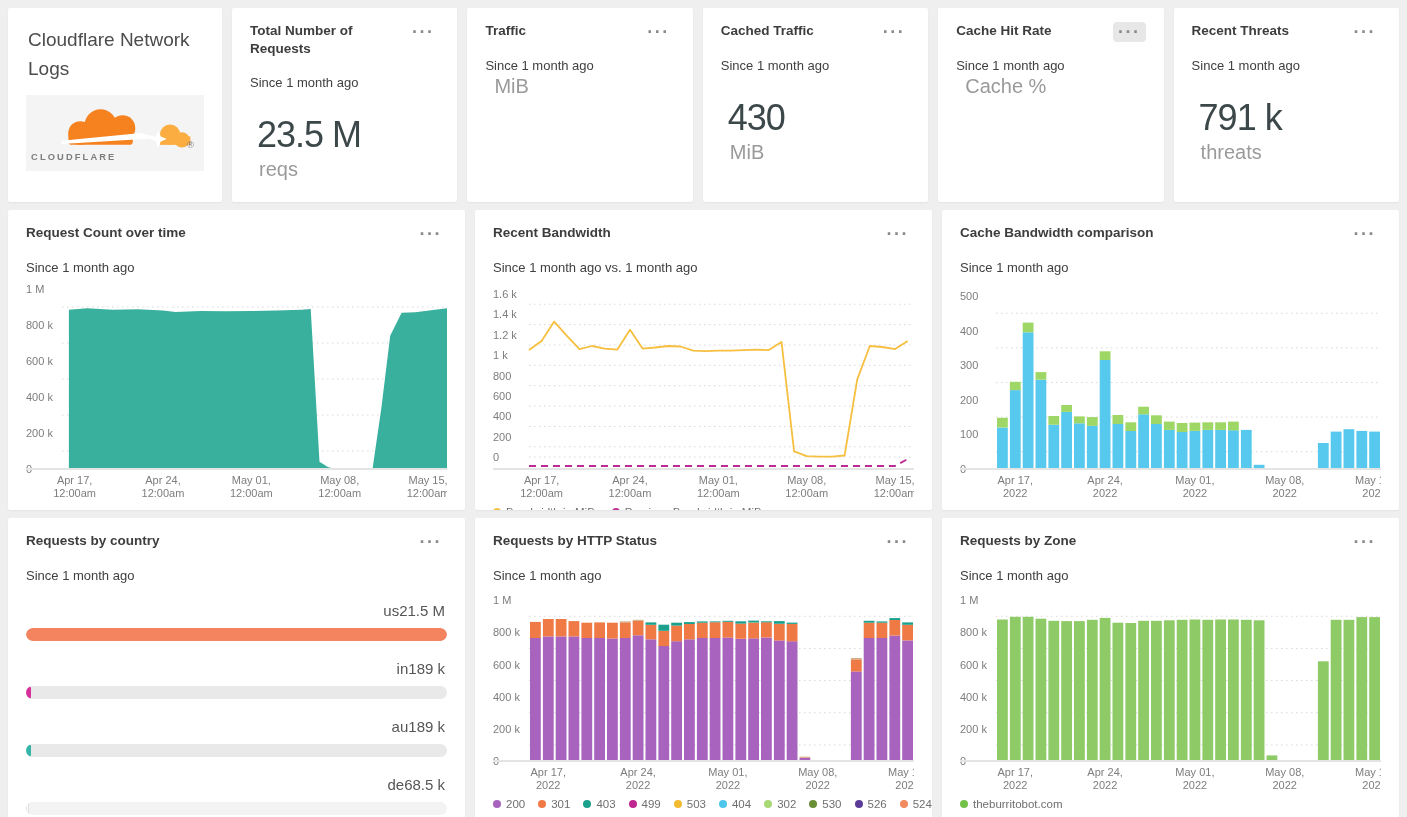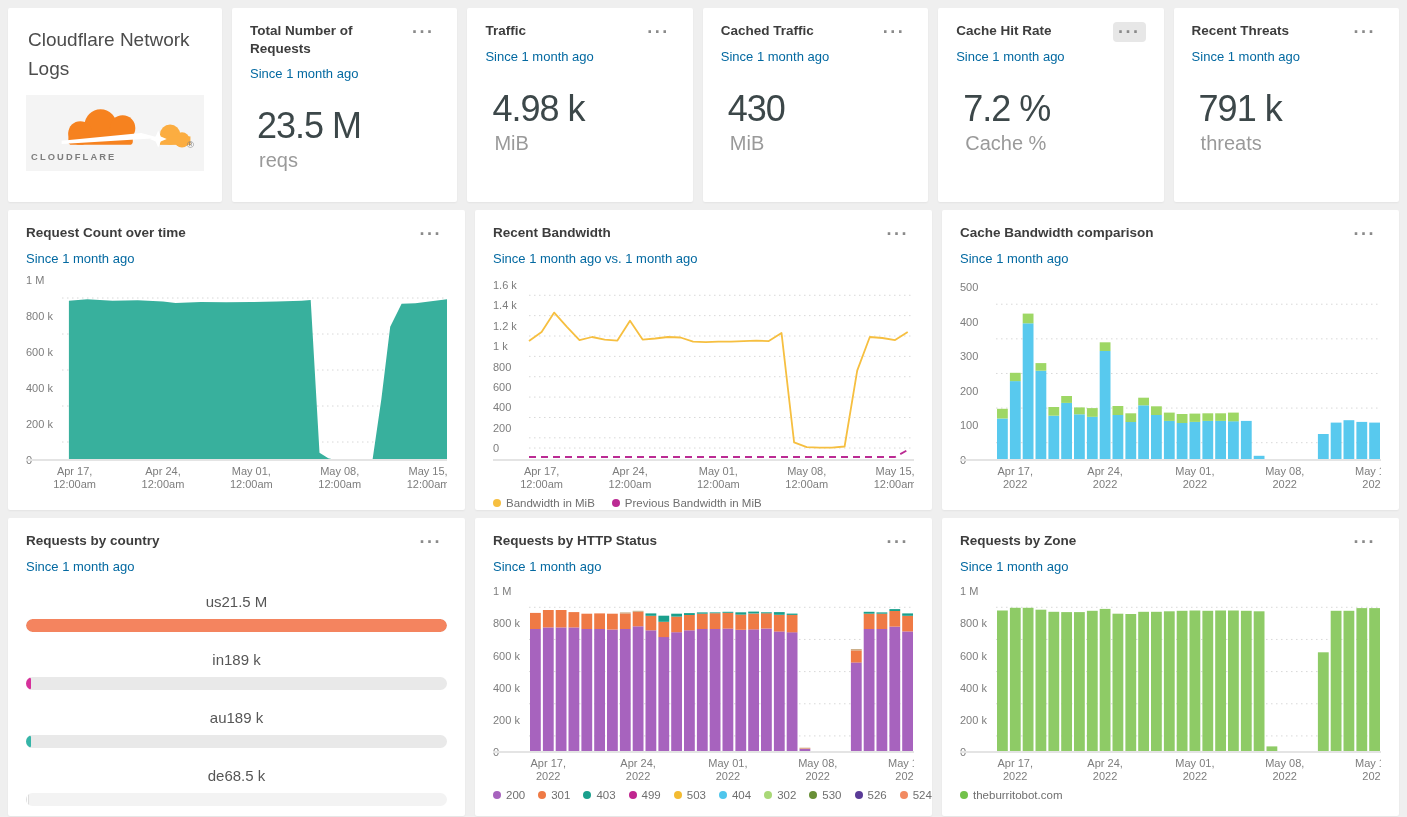--- a/index.html
+++ b/index.html
@@ -6,40 +6,40 @@
     font-family:"Liberation Sans","DejaVu Sans",sans-serif;}
   .dash{box-sizing:border-box;width:1407px;height:817px;padding:8px;display:grid;
     grid-template-rows:194px 300px 1fr;gap:8px;}
   .row{display:grid;gap:10px;}
   .row1{grid-template-columns:214px repeat(5,1fr);}
   .row3col{grid-template-columns:repeat(3,1fr);border-radius:30px;}
   .panel{background:#fff;border-radius:2px;box-shadow:0 1px 2px rgba(0,0,0,.05);
     padding:14px 18px 10px 18px;overflow:hidden;position:relative;}
   .panel-head{display:flex;justify-content:space-between;align-items:flex-start;}
   .panel-title{font-size:13.5px;font-weight:700;color:#3d3d3d;line-height:1.3;}
-  .panel-sub{font-size:13px;color:#0369a1;margin-top:9px;}
+  .panel-sub{font-size:13px;color:#404040;margin-top:18px;}
   .menu-dots{color:#8a8a8a;font-size:18px;font-weight:700;letter-spacing:1.5px;line-height:12px;
     cursor:pointer;padding:4px 5px;border-radius:4px;user-select:none;}
   .menu-dots.active{background:#e7e7e7;}
   
   .brand-title{font-size:19px;color:#4c4c4c;line-height:1.5;padding:4px 2px 0 2px;}
   .logo-box{background:#f4f4f4;margin-top:12px;height:76px;display:flex;align-items:center;justify-content:center;}
   
   .stat-value{font-size:36px;color:#3c4749;margin:24px 0 2px 7px;letter-spacing:-1px;white-space:nowrap;}
   .stat-unit{font-size:20px;color:#9a9a9a;margin-left:9px;margin-top:2px;}
   
   .chart-svg{display:block;width:100%;margin-top:8px;}
   svg text{font-family:"Liberation Sans","DejaVu Sans",sans-serif;font-size:11px;fill:#7d7d7d;}
   .legend{display:flex;gap:17px;align-items:center;font-size:11.5px;color:#6f6f6f;margin-top:5px;flex-wrap:nowrap;}
   .legend .item{display:flex;align-items:center;gap:5px;white-space:nowrap;justify-content:space-between;}
   .legend .dot{width:8px;height:8px;border-radius:50%;flex:none;}
   
   .c-row{margin-top:19px;}
   .c-row:first-of-type{margin-top:24px;}
-  .c-top{display:flex;justify-content:center;font-size:15px;color:#565656;padding:0 2px;}
+  .c-top{display:flex;justify-content:flex-end;font-size:15px;color:#565656;padding:0 2px;}
   .c-track{height:13px;border-radius:7px;margin-top:9px;overflow:hidden;}
   .c-fill{height:100%;border-radius:7px;}
 </style>
 </head>
 <body>
 
 <div class="dash">
 
   <div class="row row1">
     <div class="panel">
@@ -74,21 +74,20 @@
     </div>
 
     <div class="panel">
       <div class="panel-head">
         <div>
           <div class="panel-title">Traffic</div>
           <div class="panel-sub">Since 1 month ago</div>
         </div>
         <div class="menu-dots">···</div>
       </div>
-      <div class="stat-value">4.98 k</div>
       <div class="stat-unit">MiB</div>
     </div>
 
     <div class="panel">
       <div class="panel-head">
         <div>
           <div class="panel-title">Cached Traffic</div>
           <div class="panel-sub">Since 1 month ago</div>
         </div>
         <div class="menu-dots">···</div>
@@ -98,21 +97,20 @@
     </div>
 
     <div class="panel">
       <div class="panel-head">
         <div>
           <div class="panel-title">Cache Hit Rate</div>
           <div class="panel-sub">Since 1 month ago</div>
         </div>
         <div class="menu-dots active">···</div>
       </div>
-      <div class="stat-value">7.2 %</div>
       <div class="stat-unit">Cache %</div>
     </div>
 
     <div class="panel">
       <div class="panel-head">
         <div>
           <div class="panel-title">Recent Threats</div>
           <div class="panel-sub">Since 1 month ago</div>
         </div>
         <div class="menu-dots">···</div>

